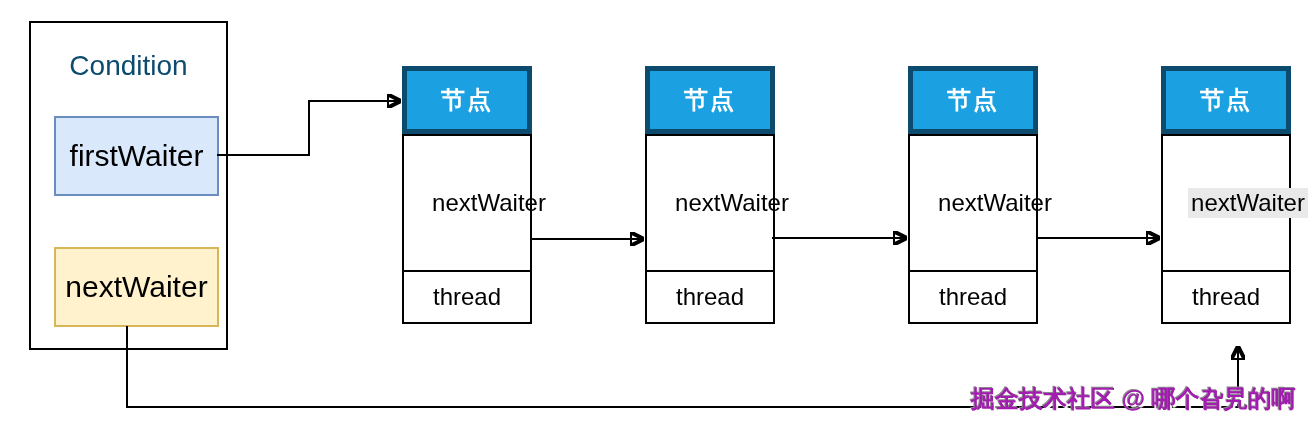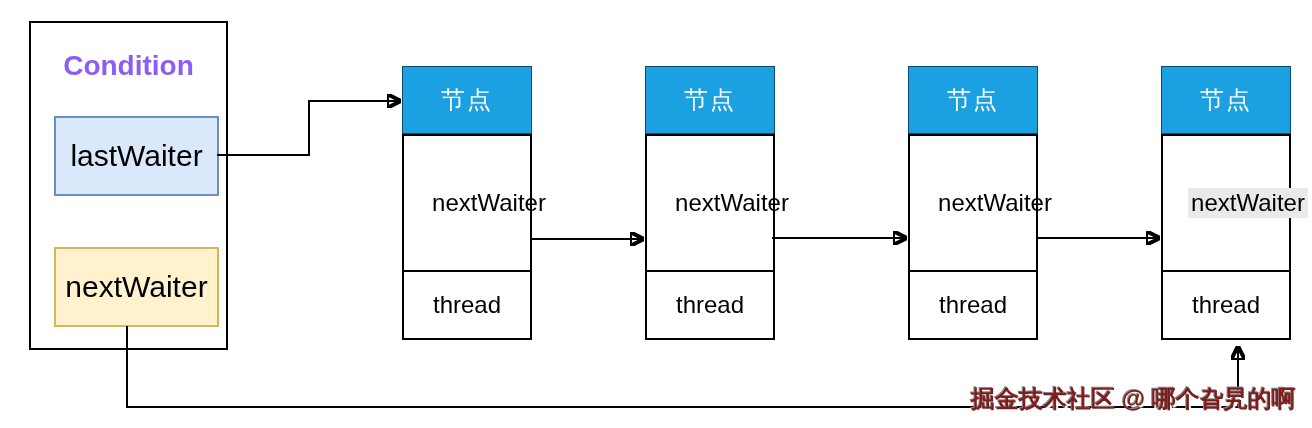--- a/index.html
+++ b/index.html
@@ -21,22 +21,22 @@
     width: 199px; height: 329px;
     border: 2px solid #000;
     background: #ffffff;
   }
   .condition-title {
     position: absolute;
     top: 27px; left: 0;
     width: 100%;
     text-align: center;
     font-size: 28px;
-    font-weight: bold;
-    color: #8b5cf6;
+    font-weight: normal;
+    color: #0c4a6e;
   }
   .field-box {
     position: absolute;
     left: 23px;
     width: 165px; height: 80px;
     display: flex;
     align-items: center;
     justify-content: center;
     font-size: 30px;
     color: #000;
@@ -54,40 +54,40 @@
 
   
   .node {
     position: absolute;
     top: 66px;
     width: 130px;
   }
   .node-header {
     height: 68px;
     background: #1ba1e2;
-    border: 1px solid #0c4a6e;
+    border: 5px solid #0c4a6e;
     color: #ffffff;
-    font-weight: normal;
+    font-weight: bold;
     font-size: 24px;
     display: flex;
     align-items: center;
     justify-content: center;
     letter-spacing: 2px;
   }
   .node-cell {
     background: #ffffff;
     border: 2px solid #000;
     display: flex;
     align-items: center;
     justify-content: center;
     font-size: 24px;
     color: #000;
   }
   .cell-next { height: 138px; padding-left: 44px; }
-  .cell-thread { height: 70px; margin-top: -2px; }
+  .cell-thread { height: 54px; margin-top: -2px; }
   .hl {
     background: #e9e9e9;
     padding: 1px 3px;
   }
 
   
   svg.edges {
     position: absolute;
     left: 0; top: 0;
     width: 1312px; height: 428px;
@@ -98,34 +98,34 @@
     stroke: #000;
     stroke-width: 2px;
   }
 
   
   .watermark {
     position: absolute;
     left: 971px; top: 383px;
     font-size: 24px;
     font-weight: bold;
-    color: #7f1d1d;
+    color: #a21caf;
     text-shadow: -1px -1px 0 #8a8a8a, 2px 2px 1px #ffffff;
     white-space: nowrap;
   }
 </style>
 </head>
 <body>
 
 <div class="canvas">
 
   <div class="condition-box">
     <div class="condition-title">Condition</div>
     <div class="field-box field-first">
-      <span>lastWaiter</span>
+      <span>firstWaiter</span>
     </div>
     <div class="field-box field-last">
       <span>nextWaiter</span>
     </div>
   </div>
 
   <div class="node" style="left:402px">
     <div class="node-header">
       <span>节点</span>
     </div>

